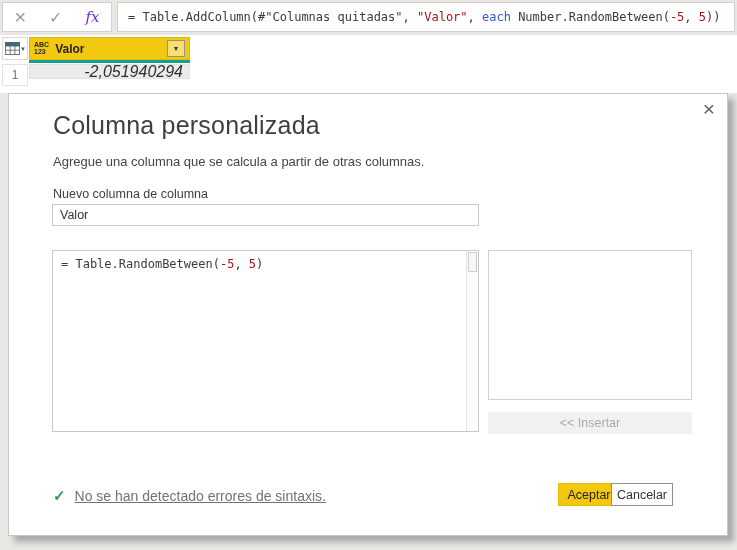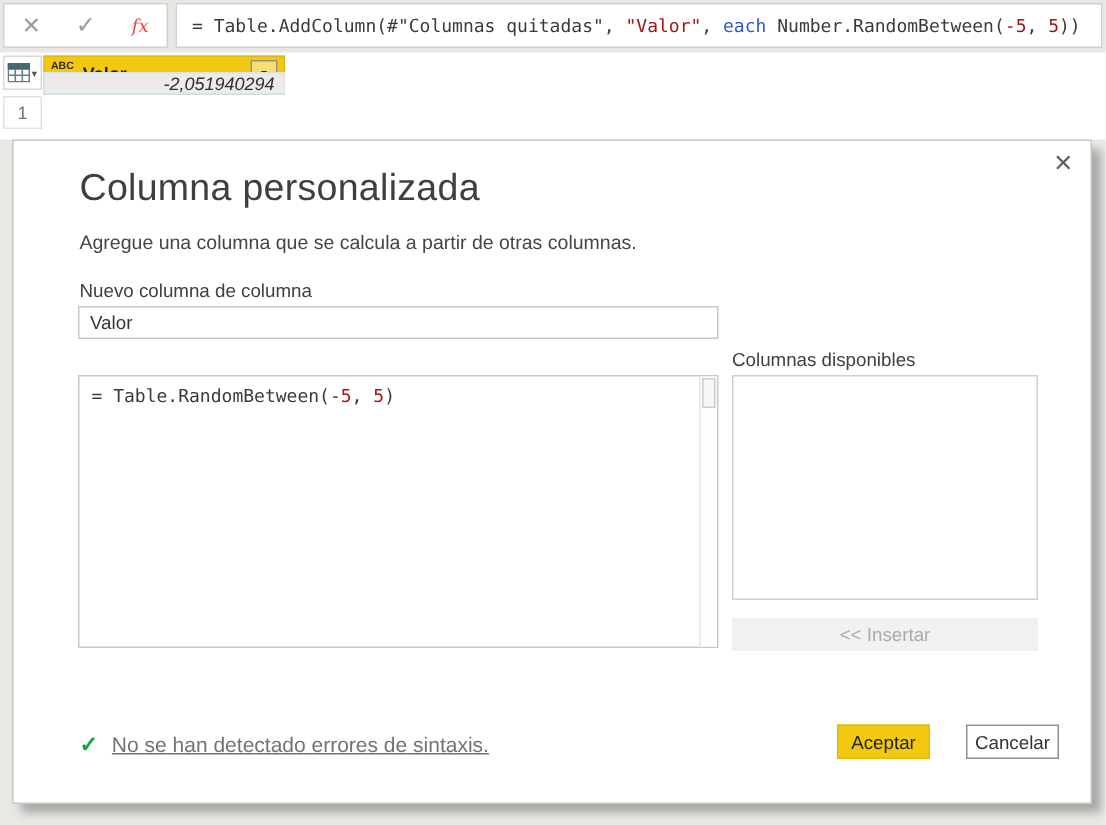--- a/index.html
+++ b/index.html
@@ -5,36 +5,36 @@
   * { margin:0; padding:0; box-sizing:border-box; }
   html,body { width:737px; height:550px; }
   body { font-family:"Liberation Sans", sans-serif; background:#e9e8e5; position:relative; overflow:hidden; }
   .app { position:absolute; inset:0; width:737px; height:550px; background:#e9e8e5; }
 
   
   .fbar { position:absolute; top:0; left:0; width:737px; height:35px; background:#e8e7e4; }
   .fbar .iconbox { position:absolute; top:2px; left:2px; width:110px; height:30px; background:#fff; border:1px solid #d2d1cf; display:flex; align-items:center; justify-content:space-around; }
   .tool-x { color:#9a9a9a; font-size:20px; line-height:20px; cursor:default; }
   .tool-check { color:#9a9a9a; font-size:16px; }
-  .tool-fx { color:#ef4444; font-size:12px; font-family:"DejaVu Serif", serif; font-style:italic; }
+  .tool-fx { color:#6d28d9; font-size:15px; font-family:"DejaVu Serif", serif; font-style:italic; }
   .fbar .formulabox { position:absolute; top:2px; left:117px; right:2px; height:30px; background:#fff; border:1px solid #d2d1cf; display:flex; align-items:center; padding-left:10px; font-family:"DejaVu Sans Mono", monospace; font-size:12px; color:#3a3a3a; white-space:pre; overflow:hidden; }
 
   
   .tablearea { position:absolute; top:35px; left:0; width:737px; height:58px; background:#ffffff; }
   .cell { position:absolute; }
   .corner { top:2px; left:2px; width:26px; height:23px; background:#fff; border:1px solid #d8d8d8; display:flex; align-items:center; justify-content:center; gap:1px; }
   .corner .chev { font-size:7px; color:#555; }
   .colheader { top:2px; left:29px; width:161px; height:23px; background:#f2c811; border:1px solid #e0b80e; display:flex; align-items:center; padding:0 4px; }
   .typeicon { display:flex; flex-direction:column; margin-right:6px; }
   .typeicon span { font-size:7px; font-weight:bold; line-height:6.5px; color:#2b2b2b; letter-spacing:0; }
   .colname { font-size:12px; font-weight:bold; color:#252423; flex:1; }
   .coldrop { width:18px; height:17px; background:#f7df74; border:1px solid #98927a; display:flex; align-items:center; justify-content:center; font-size:8px; color:#333; }
   .qualitybar { top:25px; left:29px; width:161px; height:3px; background:#13a289; }
   .rownum { top:29px; left:2px; width:26px; height:22px; background:#fff; border:1px solid #e2e2e2; color:#767676; font-size:12px; display:flex; align-items:center; justify-content:center; }
-  .rowval { top:13px; left:29px; width:161px; height:15px; background:#ebebeb; border:1px solid #e2e2e2; color:#2f2f2f; font-size:12px; font-style:italic; display:flex; align-items:center; justify-content:flex-end; padding-right:6px; }
+  .rowval { top:29px; left:29px; width:161px; height:15px; background:#ebebeb; border:1px solid #e2e2e2; color:#2f2f2f; font-size:16px; font-style:italic; display:flex; align-items:center; justify-content:flex-end; padding-right:6px; }
 
   
   .dialog { position:absolute; left:8px; top:93px; width:720px; height:443px; background:#fff; border:1px solid #c6c6c6; box-shadow:6px 6px 6px rgba(0,0,0,0.28); }
   .close { position:absolute; top:4px; right:12px; font-size:21px; font-weight:300; color:#5f5f5f; cursor:default; line-height:22px; }
   .dtitle { position:absolute; left:44px; top:17px; font-size:25px; font-weight:300; color:#3f3f3f; letter-spacing:0.2px; }
   .dsub { position:absolute; left:44px; top:60px; font-size:13px; color:#454545; }
   .lbl { position:absolute; font-size:12.5px; color:#404040; }
   .lbl-name { left:44px; top:93px; }
   .name-input { position:absolute; left:43px; top:110px; width:427px; height:22px; border:1px solid #c9c9c9; font-family:"Liberation Sans", sans-serif; font-size:12.5px; color:#333; padding-left:7px; outline:none; background:#fff; }
   .lbl-formula { left:44px; top:139px; display:flex; align-items:center; gap:6px; }
@@ -45,21 +45,21 @@
   .editor .sbthumb { position:absolute; top:1px; left:1px; width:9px; height:20px; background:#f6f6f6; border:1px solid #cccccc; }
   .lbl-avail { left:479px; top:139px; }
   .listbox { position:absolute; left:479px; top:156px; width:204px; height:150px; border:1px solid #d0d0d0; background:#fff; }
   .insert-btn { position:absolute; left:479px; top:318px; width:204px; height:22px; background:#f1f1f1; border:none; color:#ababab; font-size:12.5px; font-family:"Liberation Sans", sans-serif; }
   .help-link { position:absolute; left:44px; top:344px; font-size:12.5px; color:#0b73c0; text-decoration:none; cursor:pointer; }
   .status { position:absolute; left:44px; top:390px; height:24px; display:flex; align-items:center; gap:9px; }
   .status .ok { color:#23a047; font-size:15px; font-weight:bold; }
   .status .msg { font-size:14px; color:#737373;text-decoration:underline; }
   .btn { position:absolute; top:389px; height:23px; width:62px; font-size:12.5px; font-family:"Liberation Sans", sans-serif; display:flex; align-items:center; justify-content:center; cursor:default; }
   .btn-accept { left:549px; background:#f2c811; border:1px solid #e3ba0a; color:#252423; }
-  .btn-cancel { left:635px; background:#fff; border:1px solid #8f8f8f; color:#333; }
+  .btn-cancel { left:602px; background:#fff; border:1px solid #8f8f8f; color:#333; }
 </style>
 </head>
 <body>
 
 <div class="app">
 
   <div class="fbar">
     <div class="iconbox">
       <span class="tool-x">×</span>
       <span class="tool-check">✓</span>
@@ -102,21 +102,20 @@
     <div class="lbl lbl-name">Nuevo columna de columna</div>
     <input class="name-input" value="Valor" style="">
 
     <div class="editor">
       <div class="code"><span style="color: rgb(58, 58, 58);">= Table.RandomBetween(</span><span style="color: rgb(163, 21, 21);">-5</span><span style="color: rgb(58, 58, 58);">, </span><span style="color: rgb(163, 21, 21);">5</span><span style="color: rgb(58, 58, 58);">)</span></div>
       <div class="sbtrack">
         <div class="sbthumb"></div>
       </div>
     </div>
 
-    <div class="lbl lbl-avail">Columnas disponibles</div>
     <div class="listbox"></div>
     <button class="insert-btn">&lt;&lt; Insertar</button>
 
 
     <div class="status">
       <span class="ok">✓</span>
       <span class="msg">No se han detectado errores de sintaxis.</span>
     </div>
 
     <div class="btn btn-accept">Aceptar</div>

